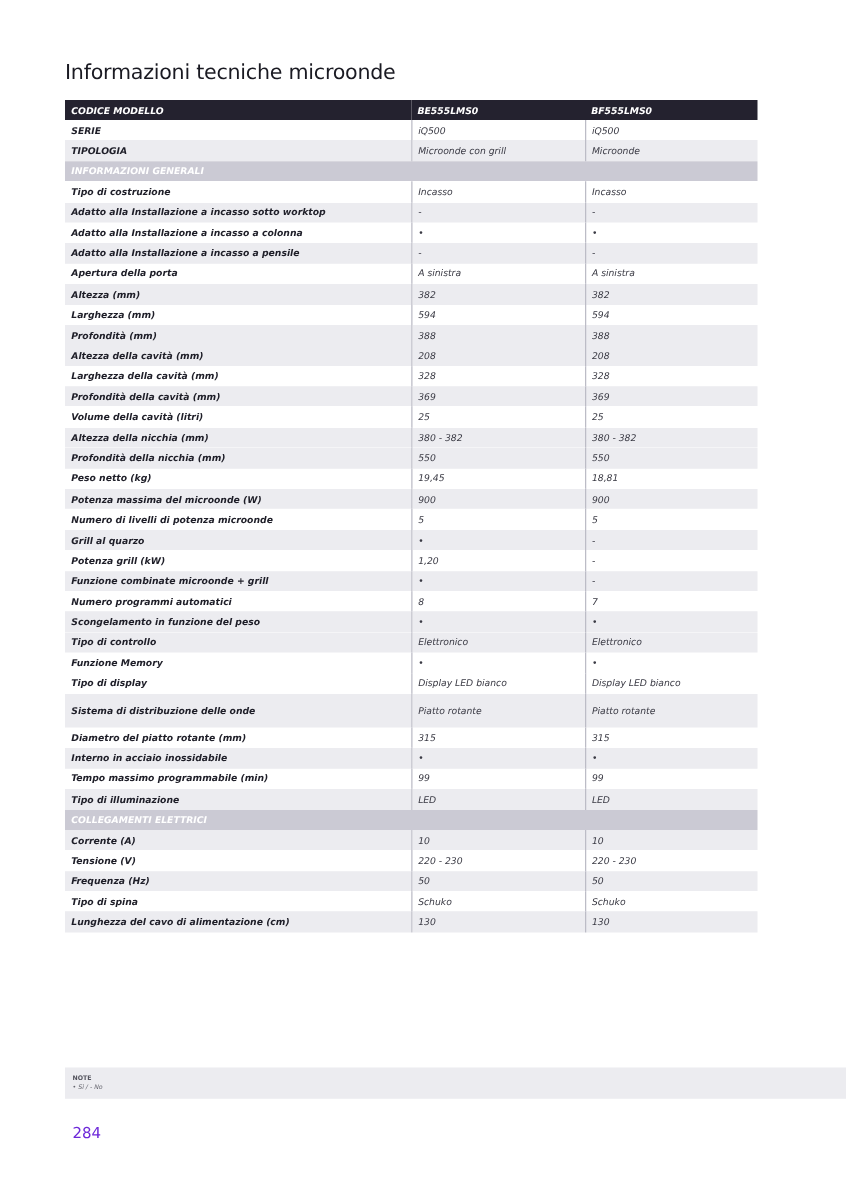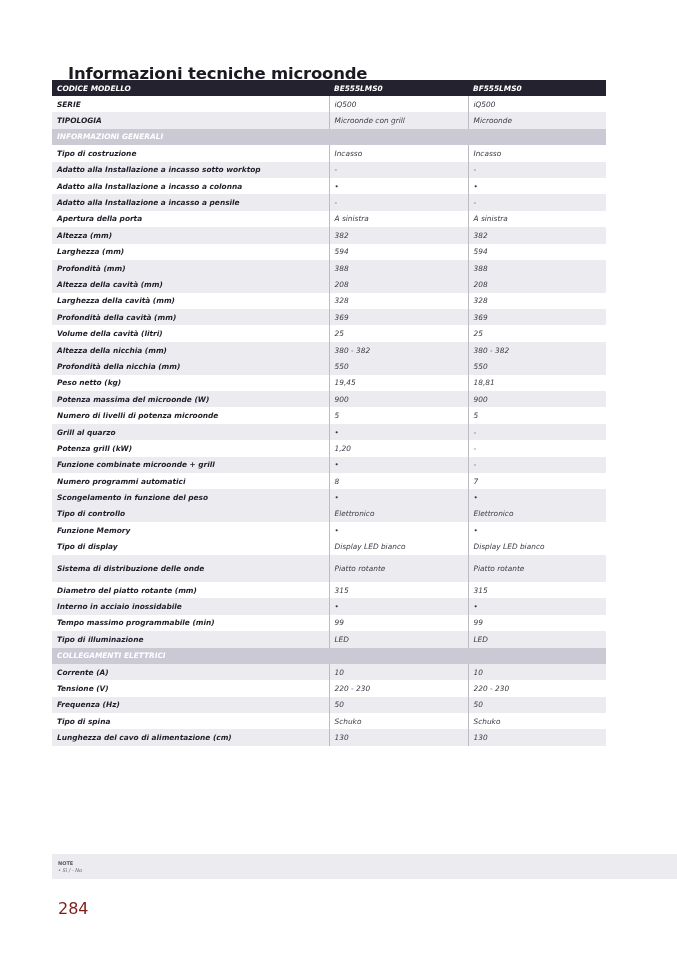--- a/index.html
+++ b/index.html
@@ -1,22 +1,22 @@
 <!DOCTYPE html>
 <html><head>
 <meta charset="utf-8">
 <style>
   html, body { margin: 0; padding: 0; }
   body {
     width: 677px; height: 958px; background: #ffffff; position: relative;
     font-family: "DejaVu Sans", "Liberation Sans", sans-serif; color: #1c1c28; overflow: hidden;
   }
   .page-title {
-    position: absolute; left: 52px; top: 48px; margin: 16px;
-    font-size: 16.5px; font-weight: bold; letter-spacing: -0.2px; color: #1a1a22;
+    position: absolute; left: 52px; top: 48px; margin: 0;
+    font-size: 16.5px; font-weight: normal; letter-spacing: -0.2px; color: #1a1a22;
   }
   table.specs {
     position: absolute; left: 52px; top: 80px; width: 554px;
     border-collapse: collapse; table-layout: fixed; font-size: 7.4px; font-style: italic;
   }
   table.specs col.c1 { width: 277px; }
   table.specs col.c2 { width: 139px; }
   table.specs col.c3 { width: 138px; }
   table.specs td, table.specs th {
     height: 16.4px; padding: 0 0 0 5px; text-align: left; vertical-align: middle;
@@ -33,21 +33,21 @@
     background: #cbcad4; color: #ffffff; font-weight: bold; border-left: none; margin-left: 33px;
   }
   table.specs tbody tr.tall td { height: 27px; }
   .note-box {
     position: absolute; left: 52px; top: 854px; width: 625px; height: 25px;
     background: #ececf0;
   }
   .note-title { position: absolute; left: 6px; top: 6px; font-size: 5px; font-weight: bold; color: #55555f; }
   .note-text { position: absolute; left: 6px; top: 13px; font-size: 5px; font-style: italic; color: #66666f; }
   .page-number {
-    position: absolute; left: 58px; top: 899px; font-size: 16px; color: #7f1d1d;
+    position: absolute; left: 58px; top: 899px; font-size: 12px; color: #6d28d9;
   }
 </style>
 </head>
 <body>
 
 <h1 class="page-title">Informazioni tecniche microonde</h1>
 
 <table class="specs">
   <colgroup>
       <col class="c1">

